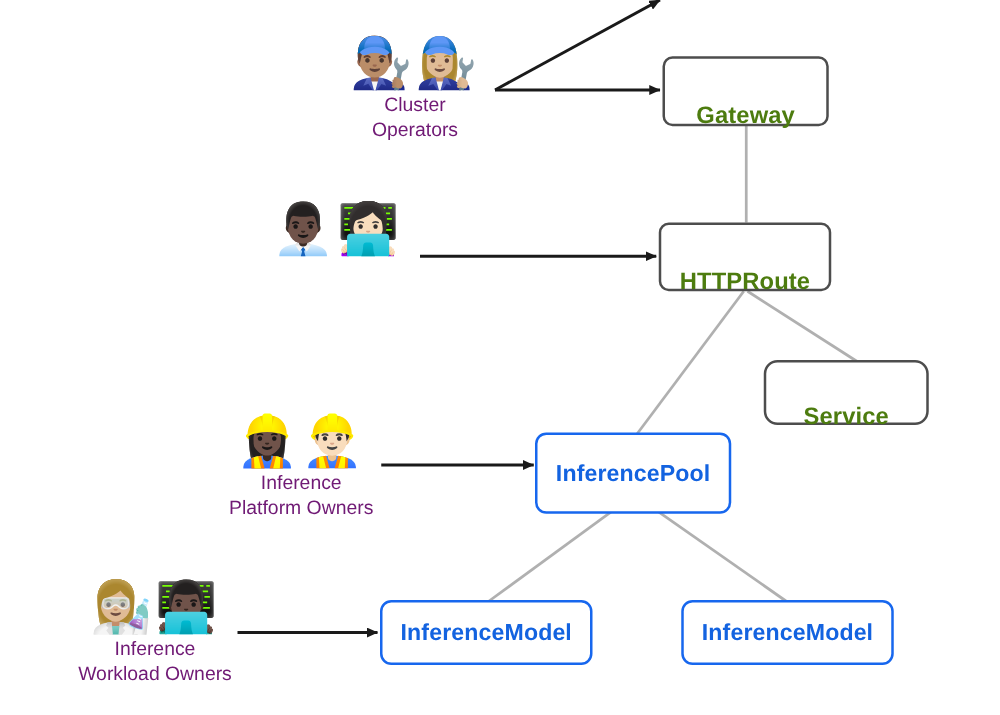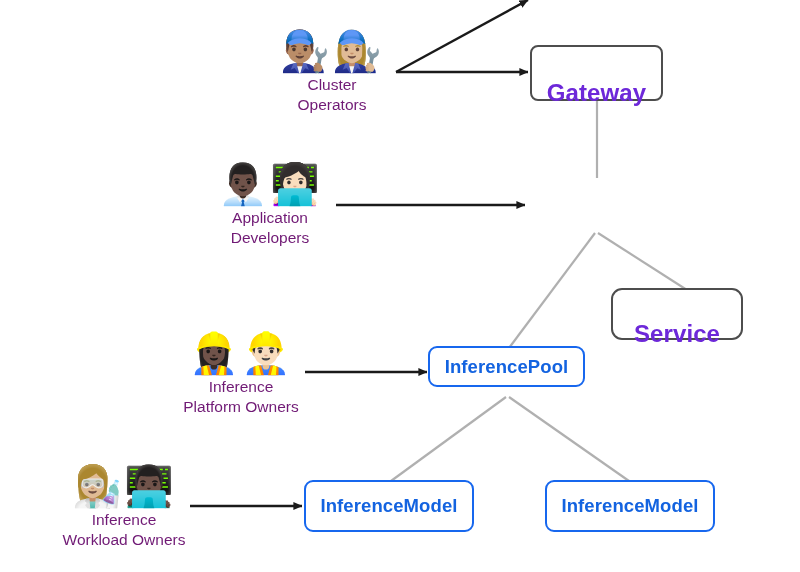--- a/index.html
+++ b/index.html
@@ -44,22 +44,22 @@
   .node .node-label {
     font-weight: bold;
     letter-spacing: 0.1px;
   }
   .node-dark {
     border-width: 2px;
     border-color: #4d4d4d;
     border-radius: 8px;
   }
   .node-dark .node-label {
-    color: #6d28d9;
-    font-size: 24px;
+    color: #4d7c0f;
+    font-size: 19px;
     margin-top: 40px;
   }
   .node-service {
     border-radius: 11px;
   }
   .node-blue {
     border-width: 2px;
     border-color: #1767ee;
     border-radius: 9px;
   }
@@ -118,47 +118,48 @@
       <line x1="305" y1="372" x2="427" y2="372"></line>
       <line x1="190" y1="506" x2="302" y2="506"></line>
     </g>
     <line stroke="#1a1a1a" stroke-width="2.4" marker-end="url(#arrowhead)" x1="396" y1="72" x2="528" y2="72"></line>
   </svg>
 
   <div class="node node-dark" style="left:530px; top:45px; width:133px; height:56px;">
     <span class="node-label">Gateway</span>
   </div>
 
+  <div class="node node-dark" style="left:527px; top:178px; width:138px; height:55px;">
+    <span class="node-label">HTTPRoute</span>
+  </div>
 
   <div class="node node-dark node-service" style="left:611px; top:288px; width:132px; height:52px;">
     <span class="node-label">Service</span>
   </div>
 
-  <div class="node node-blue" style="left:428px; top:346px; width:157px; height:41px;">
+  <div class="node node-blue" style="left:428px; top:346px; width:157px; height:65px;">
     <span class="node-label">InferencePool</span>
   </div>
 
   <div class="node node-blue" style="left:304px; top:480px; width:170px; height:52px;">
     <span class="node-label">InferenceModel</span>
   </div>
 
   <div class="node node-blue" style="left:545px; top:480px; width:170px; height:52px;">
     <span class="node-label">InferenceModel</span>
   </div>
 
   <div class="persona" style="left:217px; top:28px;">
     <div class="persona-emoji">👨🏽‍🔧👩🏼‍🔧</div>
     <div class="persona-label">Cluster
 Operators</div>
   </div>
 
   <div class="persona" style="left:155px; top:161px;">
     <div class="persona-emoji">👨🏿‍💼👩🏻‍💻</div>
-    <div class="persona-label">Application
-Developers</div>
   </div>
 
   <div class="persona" style="left:126px; top:330px;">
     <div class="persona-emoji">👷🏿‍♀️👷🏻‍♂️</div>
     <div class="persona-label">Inference
 Platform Owners</div>
   </div>
 
   <div class="persona" style="left:9px; top:463px;">
     <div class="persona-emoji">👩🏼‍🔬👨🏿‍💻</div>

